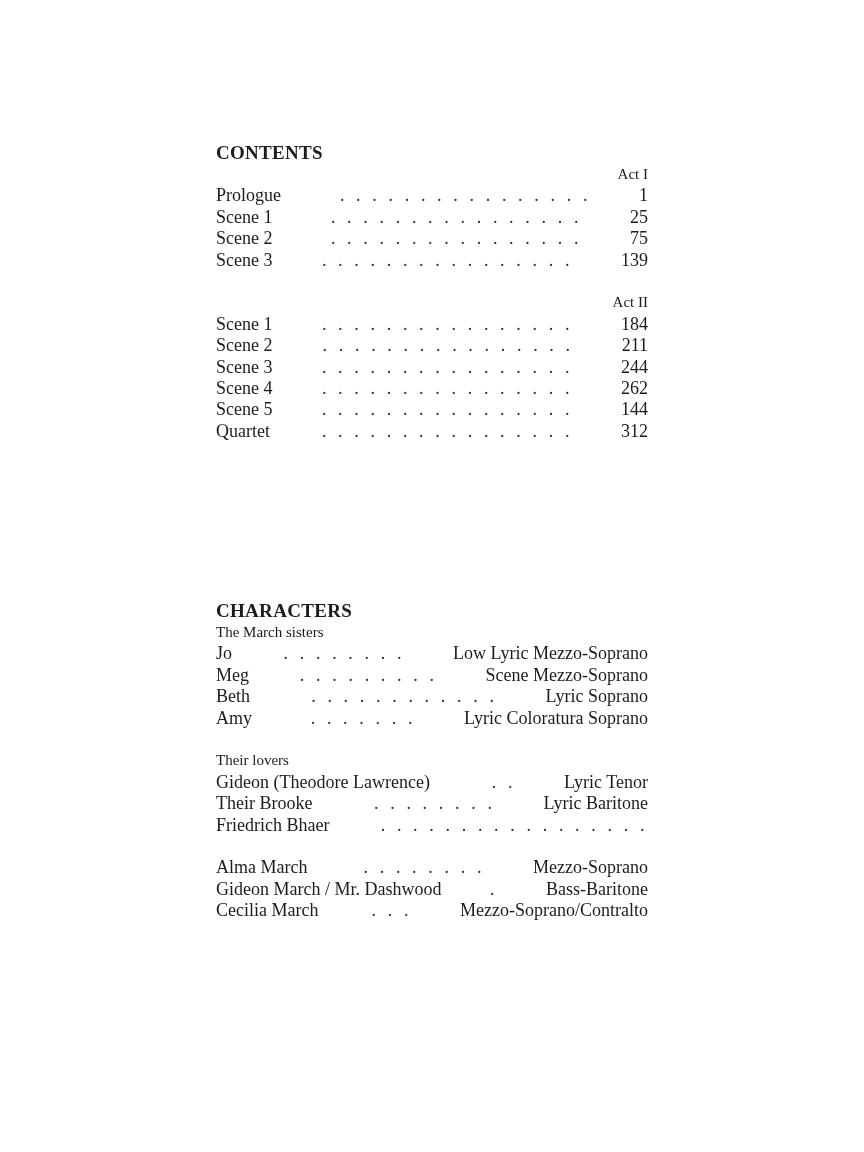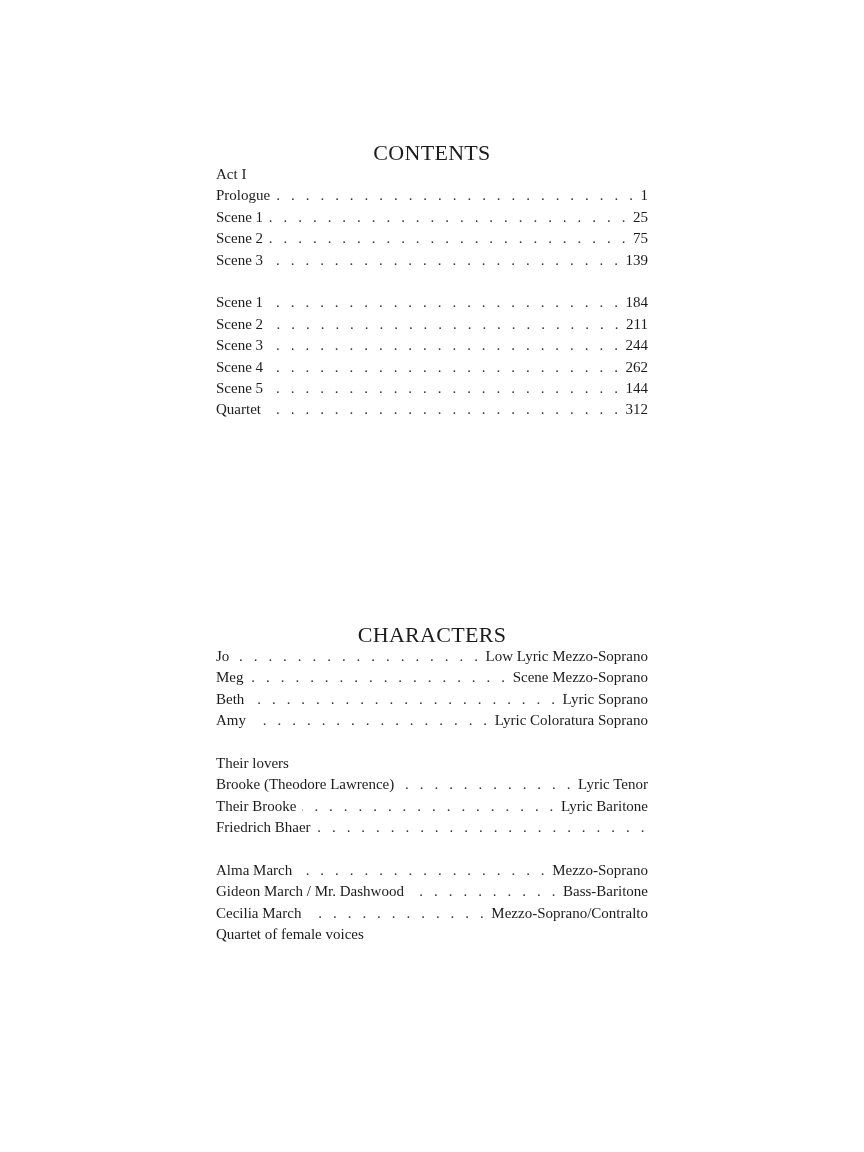--- a/index.html
+++ b/index.html
@@ -14,40 +14,40 @@
       overflow: hidden;
       font-family: "Liberation Serif", "DejaVu Serif", serif;
       color: #1c1c1c;
     }
     .column {
       position: absolute;
       left: 216px;
       width: 432px;
     }
     .heading {
-      text-align: center;
-      font-weight: normal;
-      font-size: 22px;
+      font-weight: bold;
+      font-size: 19px;
       letter-spacing: 0.3px;
       height: 22px;
       line-height: 22px;
     }
     .subheading {
-      text-align: left;
+      text-align: right;
       font-size: 15px;
       height: 21.4px;
       line-height: 21.4px;
     }
     .row {
       display: flex;
       align-items: flex-start;
-      font-size: 15px;
+      font-size: 18px;
       height: 21.4px;
       line-height: 21.4px;
       white-space: nowrap;
+      gap: 44px;
     }
     .row .label { flex: 0 0 auto; padding-right: 6px; }
     .row .leader {
       flex: 1 1 auto;
       overflow: hidden;
       letter-spacing: 3.6px;
       color: #333;
       text-align: right;
       direction: rtl;
     }
@@ -82,20 +82,21 @@
     <span class="value">75</span>
   </div>
   <div class="row">
     <span class="label">Scene 3</span>
     <span class="leader">. . . . . . . . . . . . . . . . . . . . . . . . . . . . . . . . . . . . . . . . . . . . . . . . . . . . . . . . . . . . . . . . . . . . . . . . . . . .</span>
     <span class="value">139</span>
   </div>
 
   <div class="spacer"></div>
 
+  <div class="subheading">Act II</div>
   <div class="row">
     <span class="label">Scene 1</span>
     <span class="leader">. . . . . . . . . . . . . . . . . . . . . . . . . . . . . . . . . . . . . . . . . . . . . . . . . . . . . . . . . . . . . . . . . . . . . . . . . . . .</span>
     <span class="value">184</span>
   </div>
   <div class="row">
     <span class="label">Scene 2</span>
     <span class="leader">. . . . . . . . . . . . . . . . . . . . . . . . . . . . . . . . . . . . . . . . . . . . . . . . . . . . . . . . . . . . . . . . . . . . . . . . . . . .</span>
     <span class="value">211</span>
   </div>
@@ -114,23 +115,24 @@
     <span class="leader">. . . . . . . . . . . . . . . . . . . . . . . . . . . . . . . . . . . . . . . . . . . . . . . . . . . . . . . . . . . . . . . . . . . . . . . . . . . .</span>
     <span class="value">144</span>
   </div>
   <div class="row">
     <span class="label">Quartet</span>
     <span class="leader">. . . . . . . . . . . . . . . . . . . . . . . . . . . . . . . . . . . . . . . . . . . . . . . . . . . . . . . . . . . . . . . . . . . . . . . . . . . .</span>
     <span class="value">312</span>
   </div>
 </div>
 
-<div class="column" style="top:624px;">
+<div class="column" style="top:600px;">
   <div class="heading">CHARACTERS</div>
 
+  <div class="group-title">The March sisters</div>
   <div class="row">
     <span class="label">Jo</span>
     <span class="leader">. . . . . . . . . . . . . . . . . . . . . . . . . . . . . . . . . . . . . . . . . . . . . . . . . . . . . . . . . . . . . . . . . . . . . . . . . . . .</span>
     <span class="value">Low Lyric Mezzo-Soprano</span>
   </div>
   <div class="row">
     <span class="label">Meg</span>
     <span class="leader">. . . . . . . . . . . . . . . . . . . . . . . . . . . . . . . . . . . . . . . . . . . . . . . . . . . . . . . . . . . . . . . . . . . . . . . . . . . .</span>
     <span class="value">Scene Mezzo-Soprano</span>
   </div>
@@ -142,21 +144,21 @@
   <div class="row">
     <span class="label">Amy</span>
     <span class="leader">. . . . . . . . . . . . . . . . . . . . . . . . . . . . . . . . . . . . . . . . . . . . . . . . . . . . . . . . . . . . . . . . . . . . . . . . . . . .</span>
     <span class="value">Lyric Coloratura Soprano</span>
   </div>
 
   <div class="spacer"></div>
 
   <div class="group-title">Their lovers</div>
   <div class="row">
-    <span class="label">Brooke (Theodore Lawrence)</span>
+    <span class="label">Gideon (Theodore Lawrence)</span>
     <span class="leader">. . . . . . . . . . . . . . . . . . . . . . . . . . . . . . . . . . . . . . . . . . . . . . . . . . . . . . . . . . . . . . . . . . . . . . . . . . . .</span>
     <span class="value">Lyric Tenor</span>
   </div>
   <div class="row">
     <span class="label">Their Brooke</span>
     <span class="leader">. . . . . . . . . . . . . . . . . . . . . . . . . . . . . . . . . . . . . . . . . . . . . . . . . . . . . . . . . . . . . . . . . . . . . . . . . . . .</span>
     <span class="value">Lyric Baritone</span>
   </div>
   <div class="row">
     <span class="label">Friedrich Bhaer</span>
@@ -173,14 +175,13 @@
   <div class="row">
     <span class="label">Gideon March / Mr. Dashwood</span>
     <span class="leader">. . . . . . . . . . . . . . . . . . . . . . . . . . . . . . . . . . . . . . . . . . . . . . . . . . . . . . . . . . . . . . . . . . . . . . . . . . . .</span>
     <span class="value">Bass-Baritone</span>
   </div>
   <div class="row">
     <span class="label">Cecilia March</span>
     <span class="leader">. . . . . . . . . . . . . . . . . . . . . . . . . . . . . . . . . . . . . . . . . . . . . . . . . . . . . . . . . . . . . . . . . . . . . . . . . . . .</span>
     <span class="value">Mezzo-Soprano/Contralto</span>
   </div>
-  <div class="group-title">Quartet of female voices</div>
 </div>
 
 </body></html>

